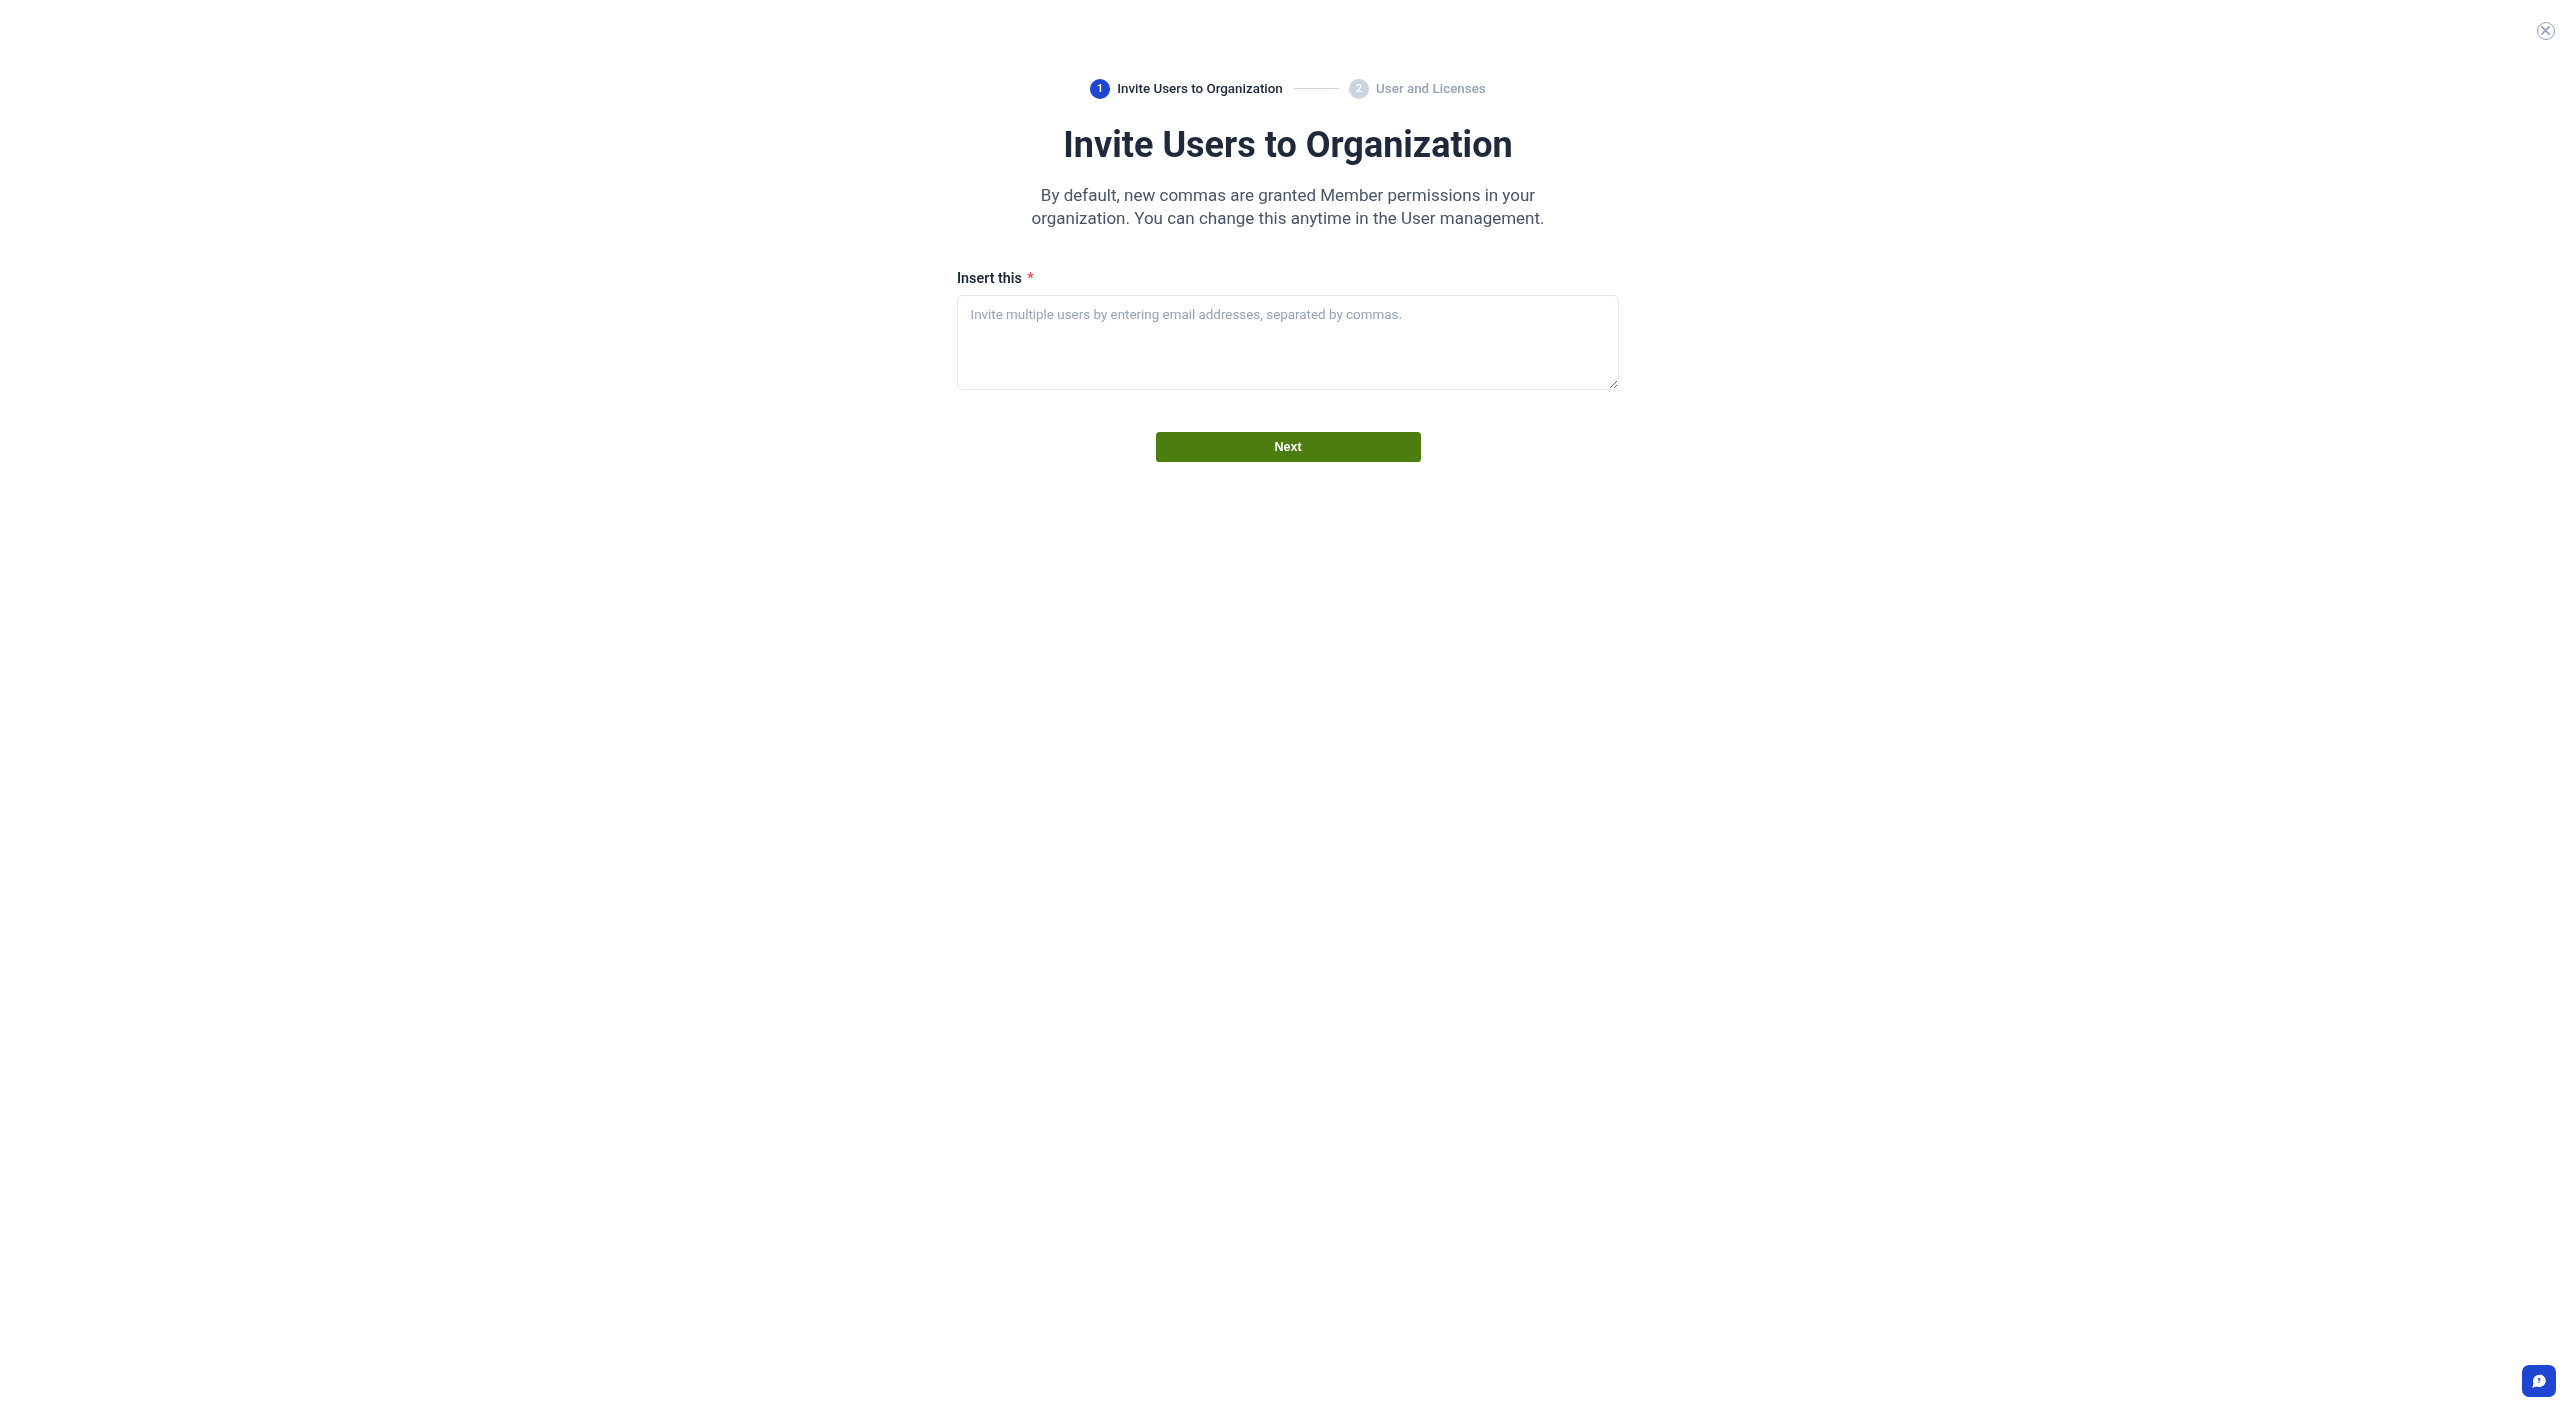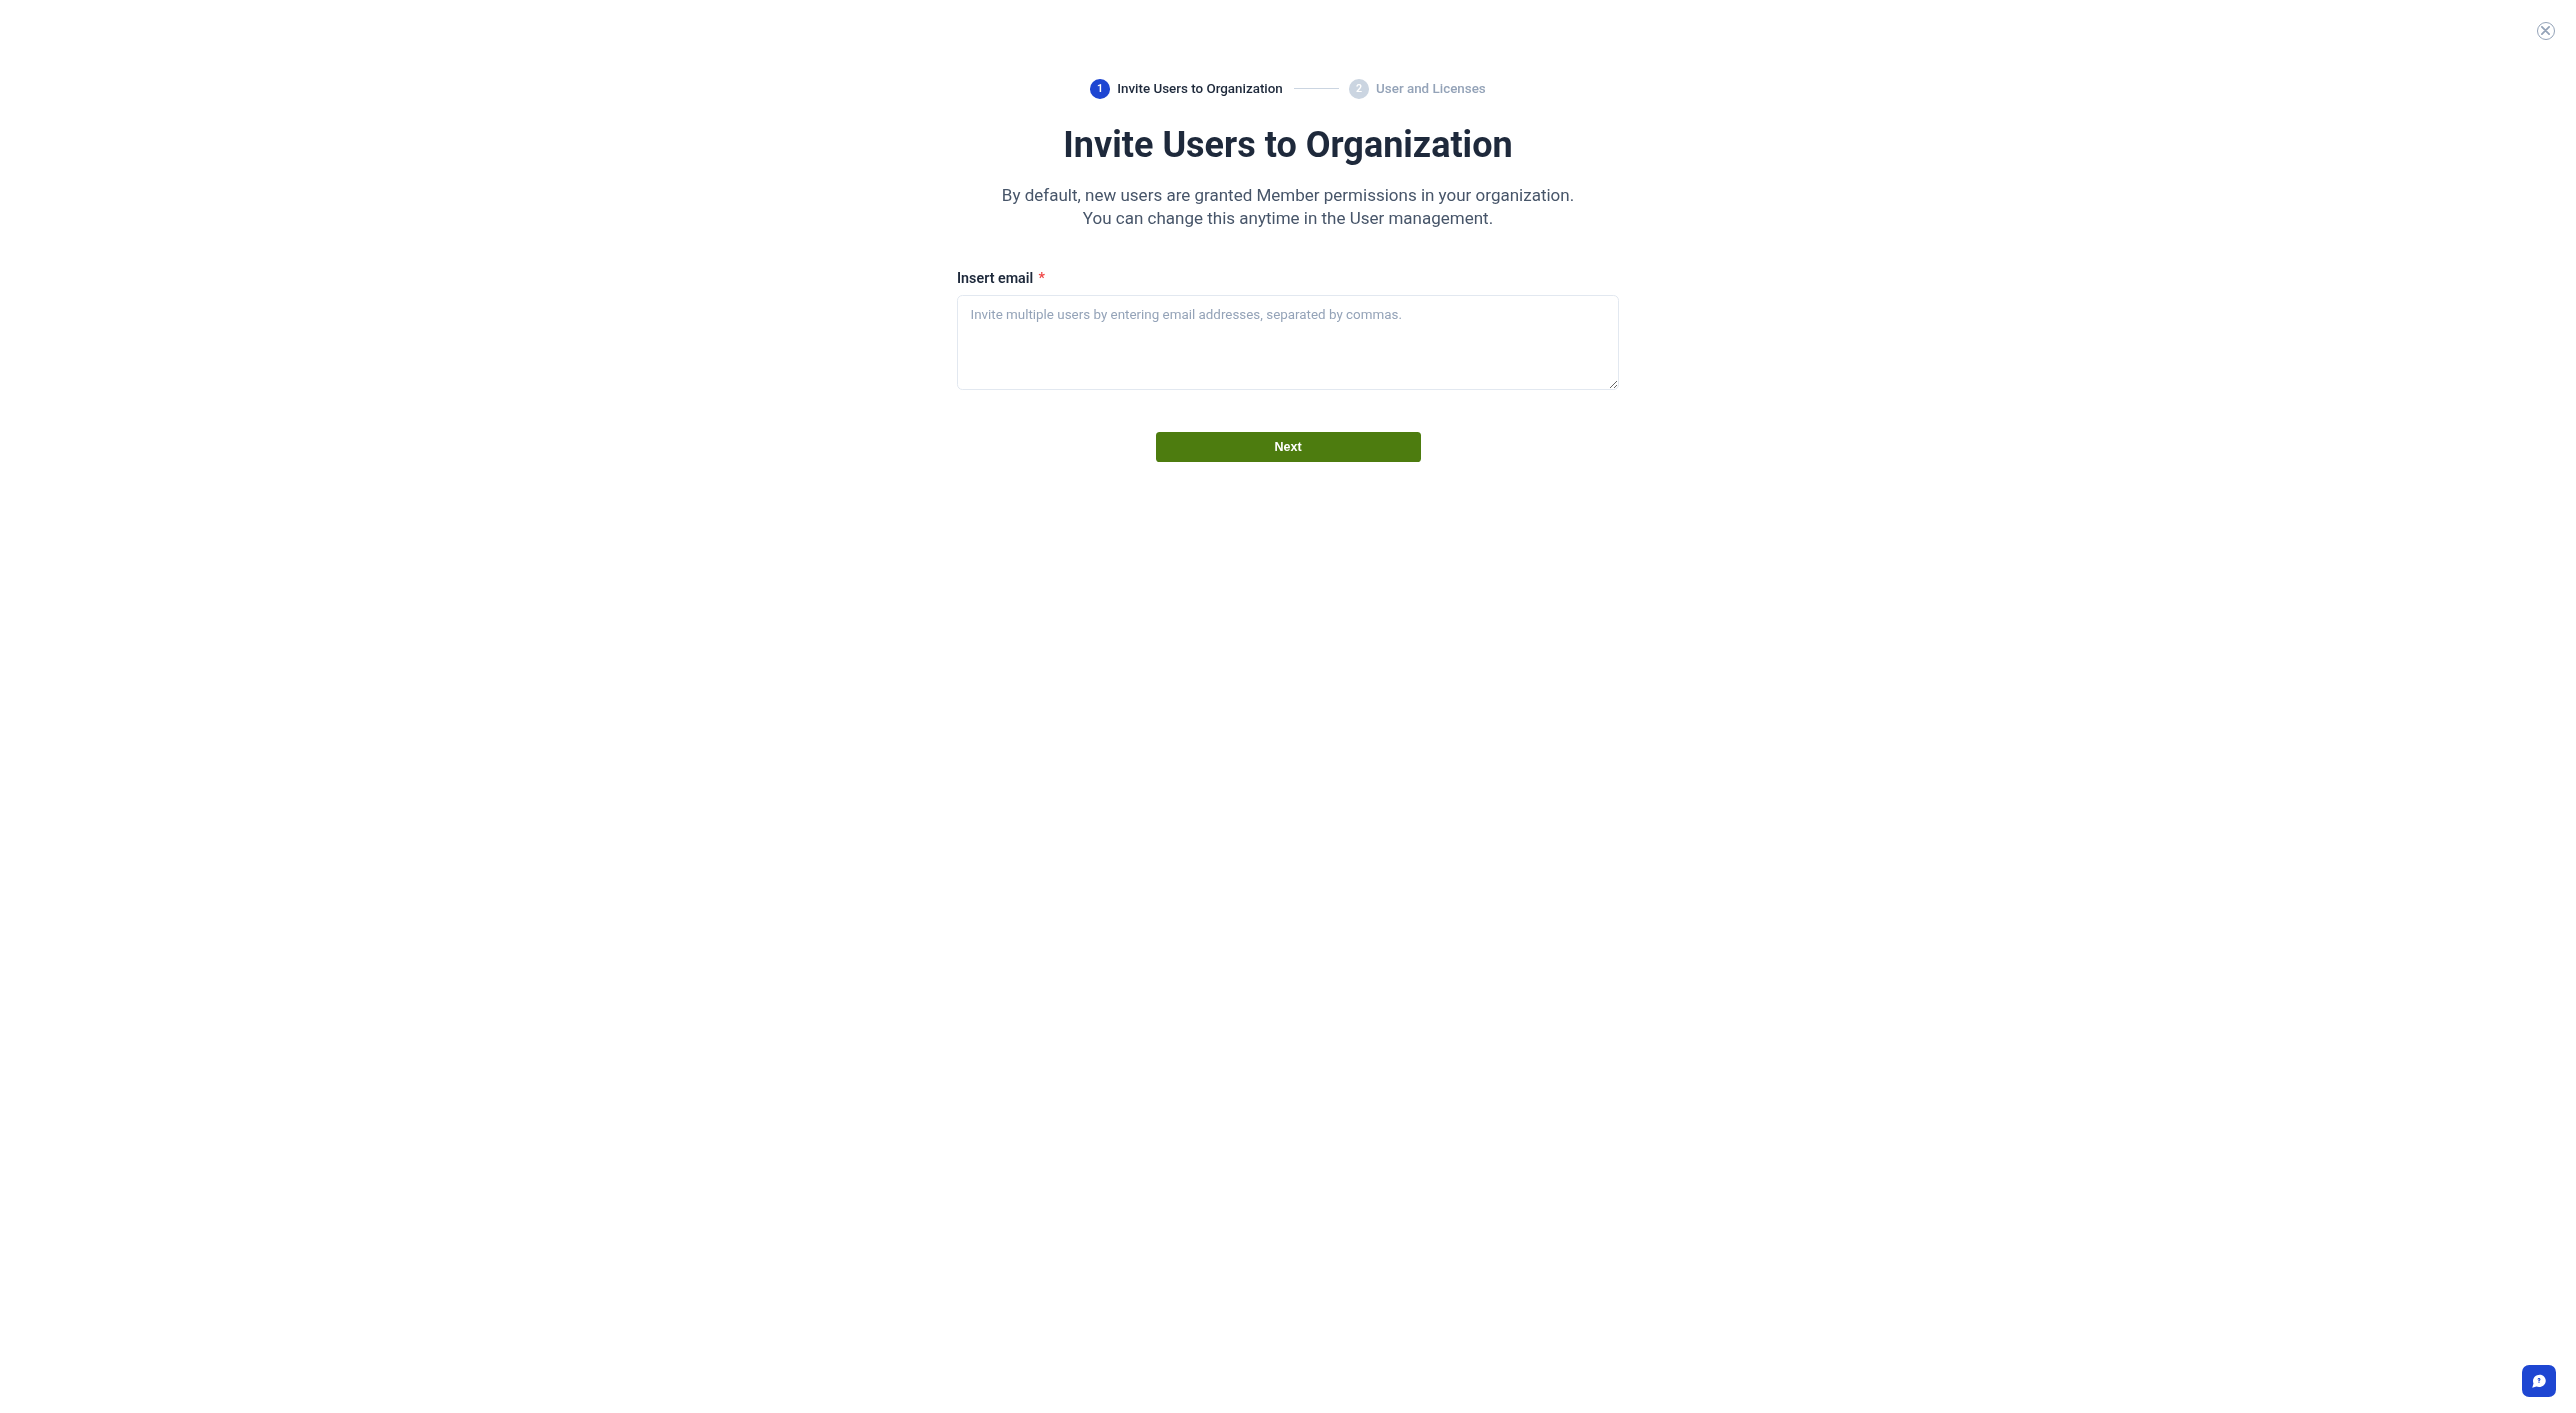--- a/index.html
+++ b/index.html
@@ -211,25 +211,25 @@
     <div class="step">
       <div class="step-circle inactive">
         <span>2</span>
       </div>
       <span class="step-label inactive">User and Licenses</span>
     </div>
   </div>
 
   <h1 class="page-title">Invite Users to Organization</h1>
 
-  <p class="page-description">By default, new users are granted Member permissions in your organization. You can change this anytime in the User management.</p>
+  <p class="page-description">By default, new commas are granted Member permissions in your organization. You can change this anytime in the User management.</p>
 
   <div class="form-group">
     <label class="form-label">
-      <span>Insert email</span>
+      <span>Insert this</span>
       <span class="required-asterisk">*</span>
     </label>
     <textarea class="email-textarea" placeholder="Invite multiple users by entering email addresses, separated by commas." style=""></textarea>
   </div>
 
   <div class="button-row">
     <button class="next-button">Next</button>
   </div>
 
 </div>

